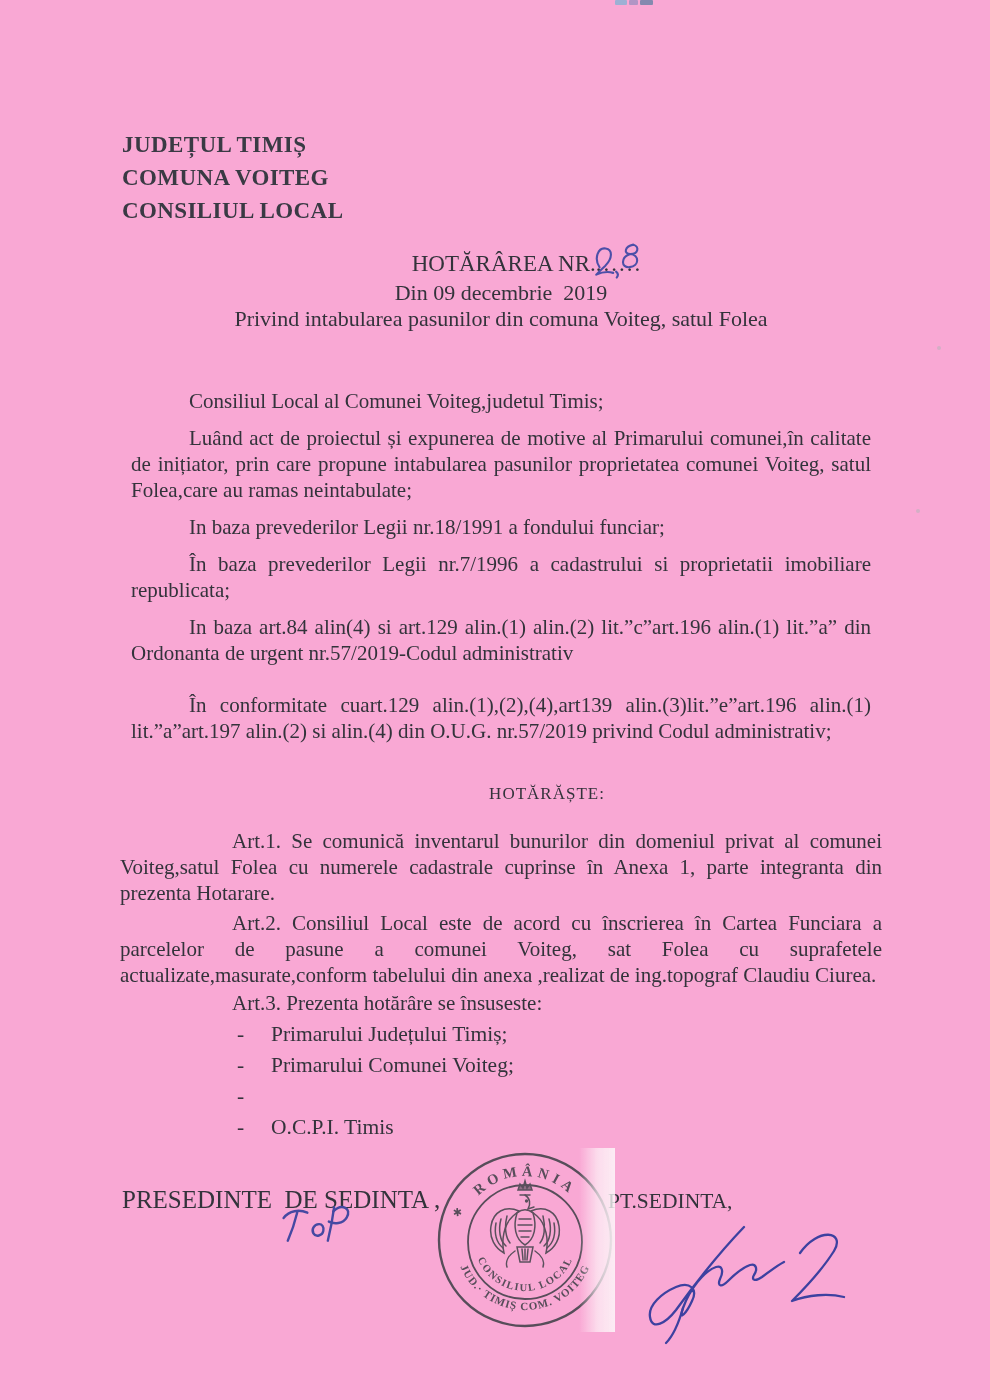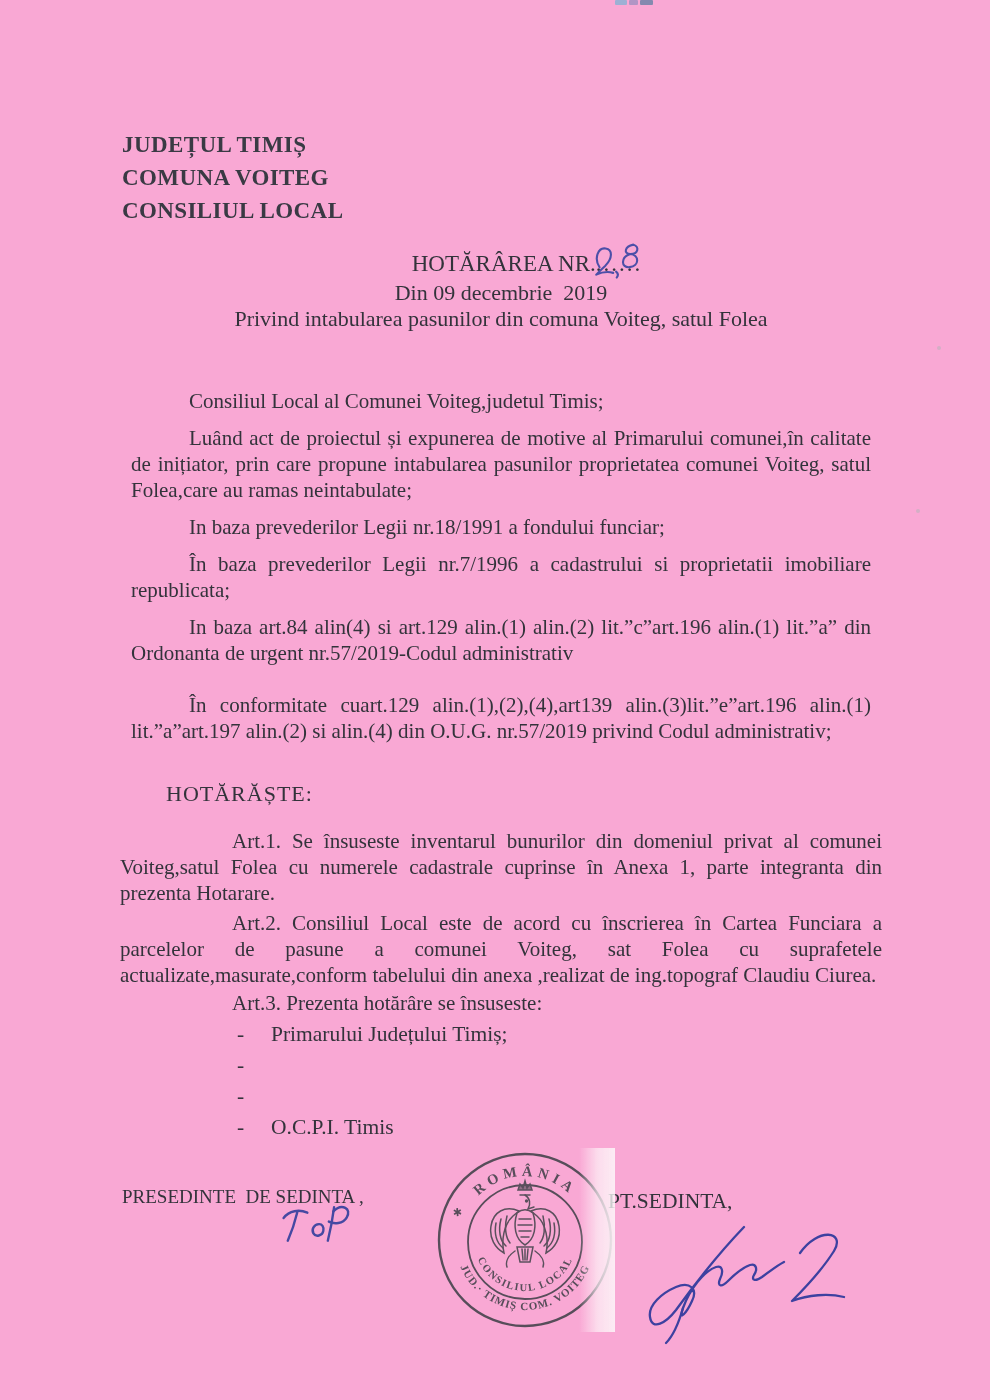--- a/index.html
+++ b/index.html
@@ -28,33 +28,33 @@
   .title-dots{letter-spacing:2px;}
   .title-line2{font-size:22px;line-height:26px;margin-top:3px;white-space:pre;}
   .title-line3{font-size:22px;line-height:26px;margin-top:0px;}
   .hand-number{position:absolute;left:588px;top:240px;}
 
   
   .body-block{position:absolute;left:120px;top:377px;width:762px;font-size:21px;line-height:26px;}
   .para{margin:11px;text-align:justify;text-indent:58px;}
   .para.gap-before{margin-top:26px;}
   .decision-heading{
-    margin:36px 0 0 0;font-size:22px;line-height:28px;
+    margin:36px 0 0 0;text-align:center;font-size:17px;line-height:28px;
     letter-spacing:1px;position:relative;left:46px;
   }
   .article{margin:0;text-align:justify;text-indent:112px;}
   .article.first{margin-top:20px;}
   .article.a2{margin-top:4px;}
   .article.a3{margin-top:2px;text-align:left;}
   .comm-list{margin:3px 0 0 117px;font-size:21.5px;line-height:31px;}
   .comm-row{display:flex;}
   .comm-dash{width:34px;flex:0 0 34px;}
 
   
-  .president-label{position:absolute;left:122px;top:1186px;font-size:19px;white-space:pre;}
+  .president-label{position:absolute;left:122px;top:1186px;font-size:25px;white-space:pre;}
   .secretary-label{position:absolute;left:608px;top:1189px;font-size:21.5px;white-space:pre;}
   .president-sign{position:absolute;left:276px;top:1202px;}
   .secretary-sign{position:absolute;left:632px;top:1205px;}
   .seal{position:absolute;left:435px;top:1148px;opacity:.87;filter:blur(.3px);}
 </style>
 </head>
 <body>
 
 <div class="page">
 
@@ -90,31 +90,32 @@
   <div class="body-block">
     <p class="para">Consiliul Local al Comunei Voiteg,judetul Timis;</p>
     <p class="para">Luând act de proiectul și expunerea de motive al Primarului comunei,în calitate de inițiator, prin care propune intabularea pasunilor proprietatea comunei Voiteg, satul Folea,care au ramas neintabulate;</p>
     <p class="para">In baza prevederilor Legii nr.18/1991 a fondului funciar;</p>
     <p class="para">În baza prevederilor Legii nr.7/1996 a cadastrului si proprietatii imobiliare republicata;</p>
     <p class="para">In baza art.84 alin(4) si art.129 alin.(1) alin.(2) lit.”c”art.196 alin.(1) lit.”a” din Ordonanta de urgent nr.57/2019-Codul administrativ</p>
     <p class="para gap-before">În conformitate cuart.129 alin.(1),(2),(4),art139 alin.(3)lit.”e”art.196 alin.(1) lit.”a”art.197 alin.(2) si alin.(4) din O.U.G. nr.57/2019 privind Codul administrativ;</p>
 
     <p class="decision-heading">HOTĂRĂȘTE:</p>
 
-    <p class="article first">Art.1. Se însuseste inventarul bunurilor din domeniul privat al comunei Voiteg,satul Folea cu numerele cadastrale cuprinse în Anexa 1, parte integranta din prezenta Hotarare.</p>
+    <p class="article first">Art.1. Se comunică inventarul bunurilor din domeniul privat al comunei Voiteg,satul Folea cu numerele cadastrale cuprinse în Anexa 1, parte integranta din prezenta Hotarare.</p>
     <p class="article a2">Art.2. Consiliul Local este de acord cu înscrierea în Cartea Funciara a parcelelor de pasune a comunei Voiteg, sat Folea cu suprafetele actualizate,masurate,conform tabelului din anexa ,realizat de ing.topograf Claudiu Ciurea.</p>
     <p class="article a3">Art.3. Prezenta hotărâre se însuseste:</p>
 
     <div class="comm-list">
       <div class="comm-row">
         <span class="comm-dash">-</span>
         <span>Primarului Județului Timiș;</span>
       </div>
       <div class="comm-row">
         <span class="comm-dash">-</span>
+        <span>Primarului Comunei Voiteg;</span>
       </div>
       <div class="comm-row">
         <span class="comm-dash">-</span>
       </div>
       <div class="comm-row">
         <span class="comm-dash">-</span>
         <span>O.C.P.I. Timis</span>
       </div>
     </div>
   </div>

